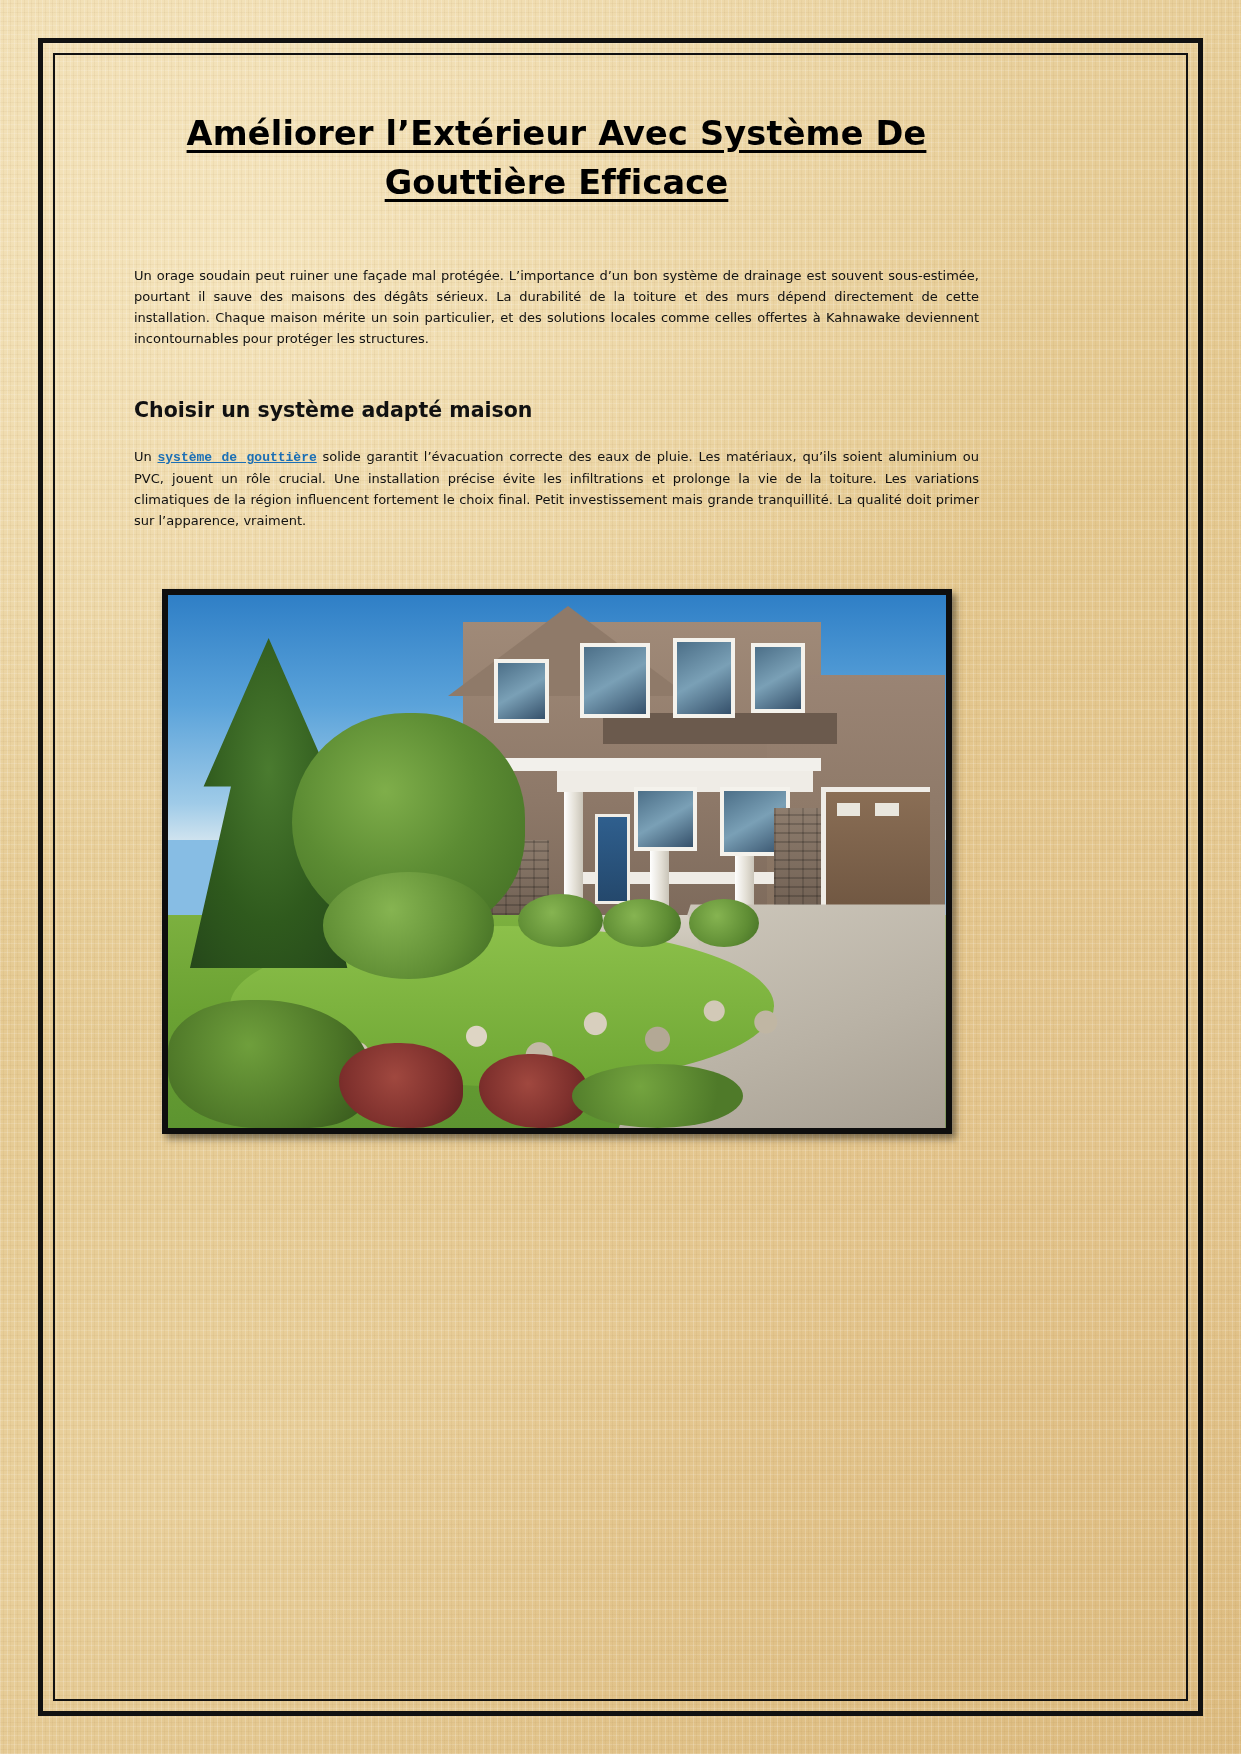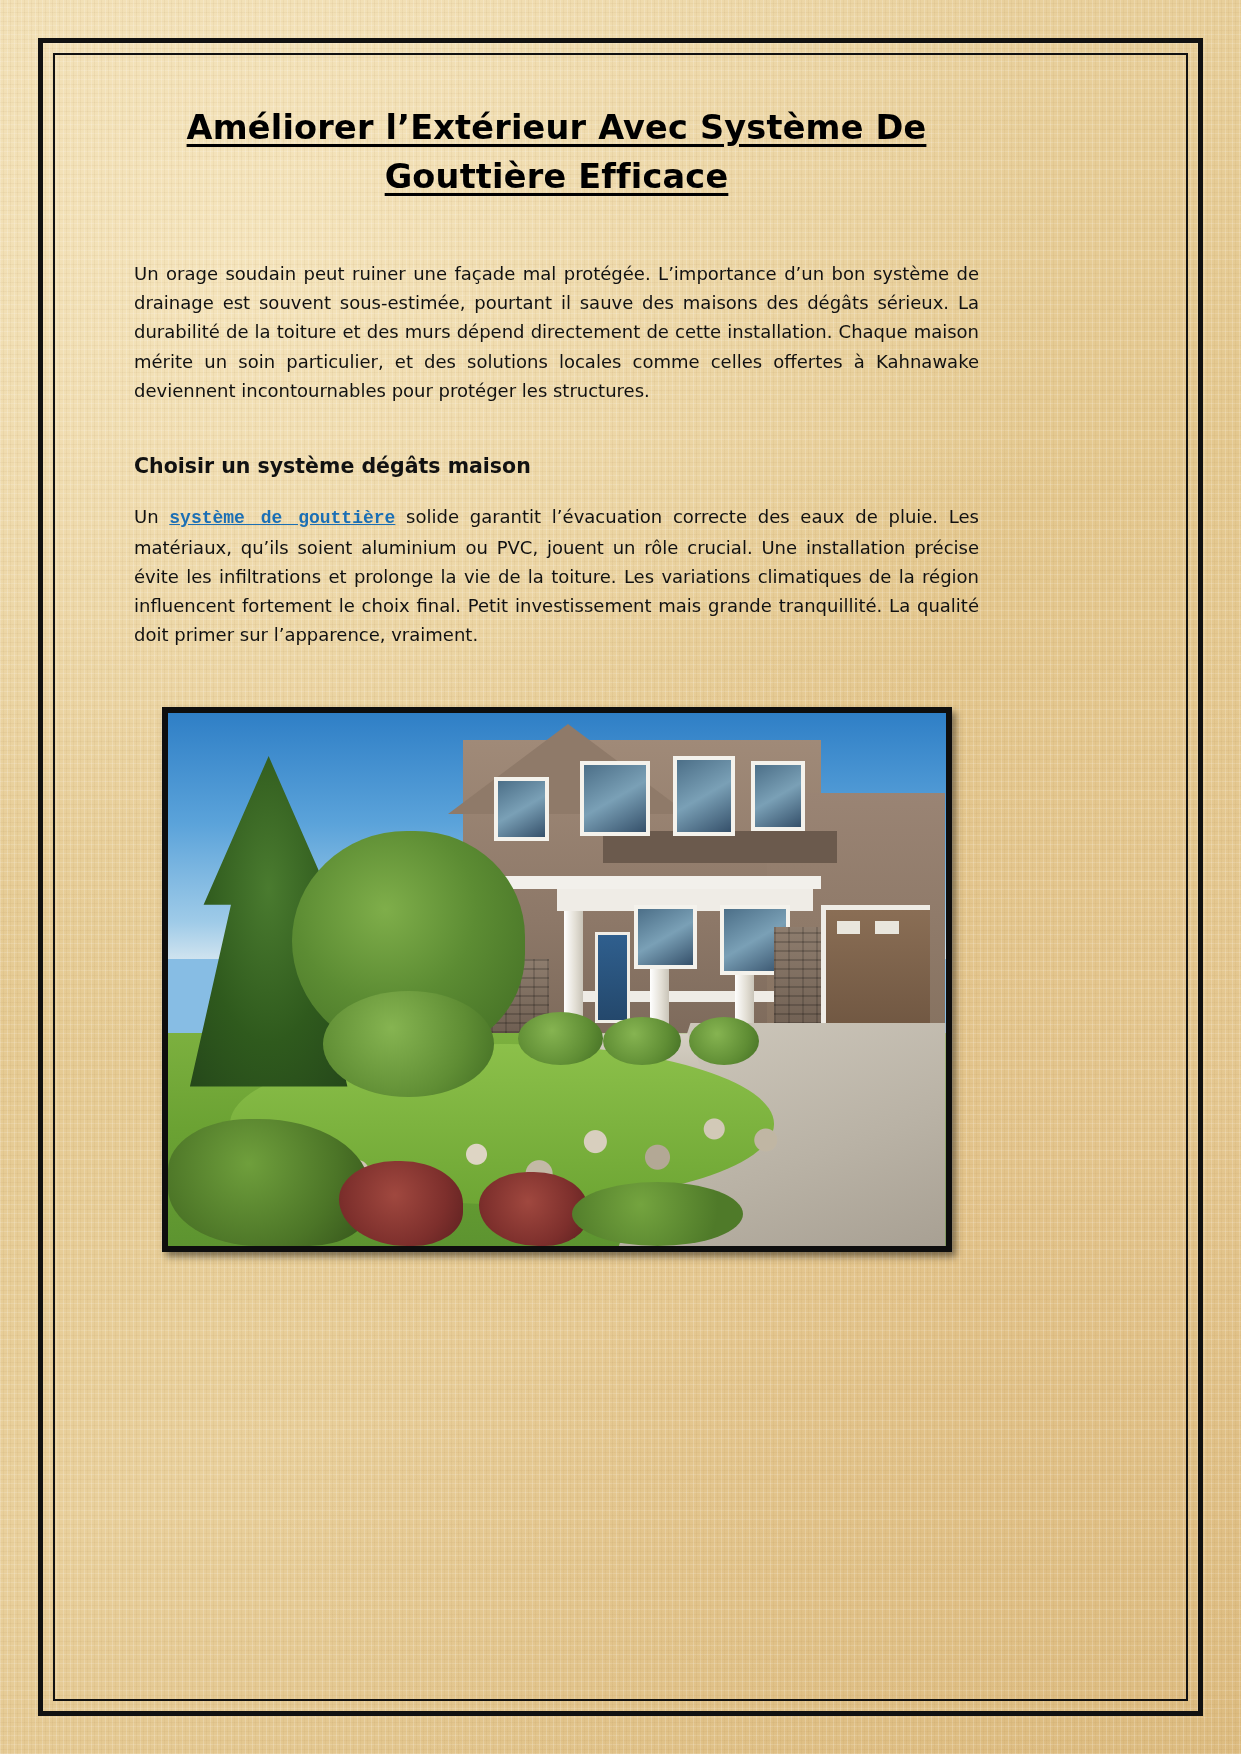--- a/index.html
+++ b/index.html
@@ -45,40 +45,40 @@
     top: 53px;
     right: 53px;
     bottom: 53px;
     border: 2px solid #111111;
     box-sizing: border-box;
   }
 
   .content {
     position: absolute;
     left: 134px;
-    top: 104px;
+    top: 110px;
     width: 845px;
     box-sizing: border-box;
   }
 
   h1.doc-title {
     font-family: "DejaVu Sans", sans-serif;
     font-size: 33.5px;
     line-height: 1.45;
     font-weight: bold;
     color: #000000;
     text-align: center;
     text-decoration: underline;
     text-underline-offset: 5px;
     margin: 0 0 0 0;
     letter-spacing: 0.2px;
   }
 
   p.body-text {
-    font-size: 18px;
+    font-size: 13px;
     line-height: 1.62;
     color: #111111;
     text-align: justify;
     margin: 0;
     hyphens: none;
   }
 
   .spacer-lg { height: 58px; }
   .spacer-md { height: 46px; }
   .spacer-sm { height: 20px; }
@@ -291,21 +291,21 @@
   <div class="content">
 
     <h1 class="doc-title">Améliorer l’Extérieur Avec Système De Gouttière Efficace</h1>
 
     <div class="spacer-lg"></div>
 
     <p class="body-text">Un orage soudain peut ruiner une façade mal protégée. L’importance d’un bon système de drainage est souvent sous-estimée, pourtant il sauve des maisons des dégâts sérieux. La durabilité de la toiture et des murs dépend directement de cette installation. Chaque maison mérite un soin particulier, et des solutions locales comme celles offertes à Kahnawake deviennent incontournables pour protéger les structures.</p>
 
     <div class="spacer-md"></div>
 
-    <h2 class="section-heading">Choisir un système dégâts maison</h2>
+    <h2 class="section-heading">Choisir un système adapté maison</h2>
 
     <div class="spacer-sm"></div>
 
     <p class="body-text"><span>Un </span><a class="inline-link" href="#">système de gouttière</a><span> solide garantit l’évacuation correcte des eaux de pluie. Les matériaux, qu’ils soient aluminium ou PVC, jouent un rôle crucial. Une installation précise évite les infiltrations et prolonge la vie de la toiture. Les variations climatiques de la région influencent fortement le choix final. Petit investissement mais grande tranquillité. La qualité doit primer sur l’apparence, vraiment.</span></p>
 
     <div class="spacer-lg"></div>
 
     <div class="photo-wrap">
       <div class="photo">
         <div class="sky"></div>

